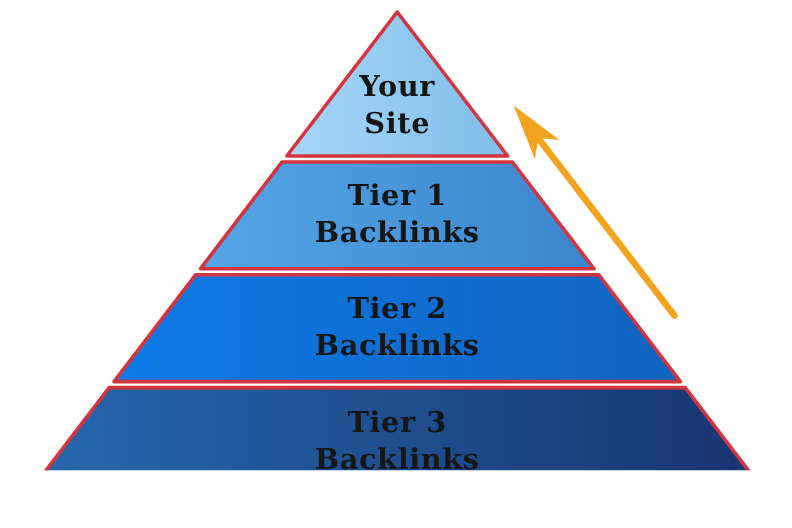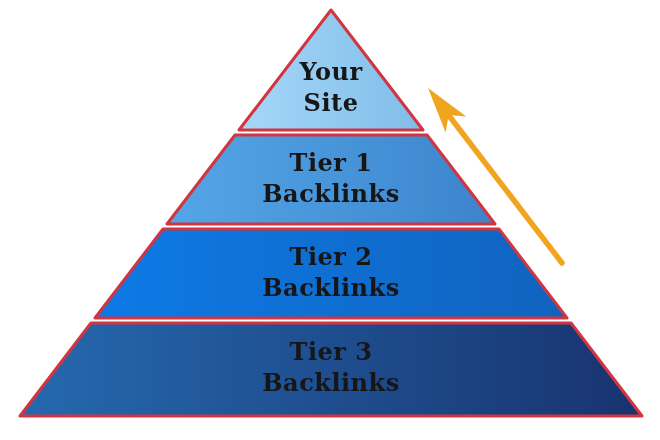--- a/index.html
+++ b/index.html
@@ -1,19 +1,19 @@
 <!DOCTYPE html>
 <html><head>
 <meta charset="utf-8">
 <style>
   html, body { margin: 0; padding: 0; background: #ffffff; }
   .stage {
     position: relative;
     width: 660px;
-    height: 440px;
+    height: 392px;
     background: #ffffff;
     overflow: hidden;
     font-family: "DejaVu Serif", "Liberation Serif", serif;
   }
   .stage svg { position: absolute; left: 0; top: 0; }
   .label {
     position: absolute;
     left: 0;
     width: 662px;
     text-align: center;

